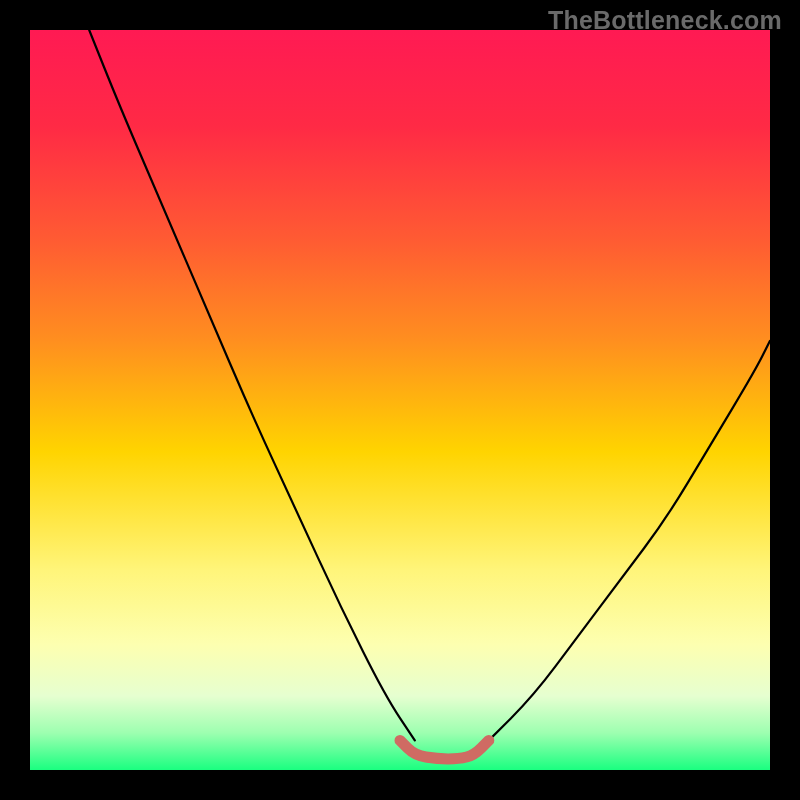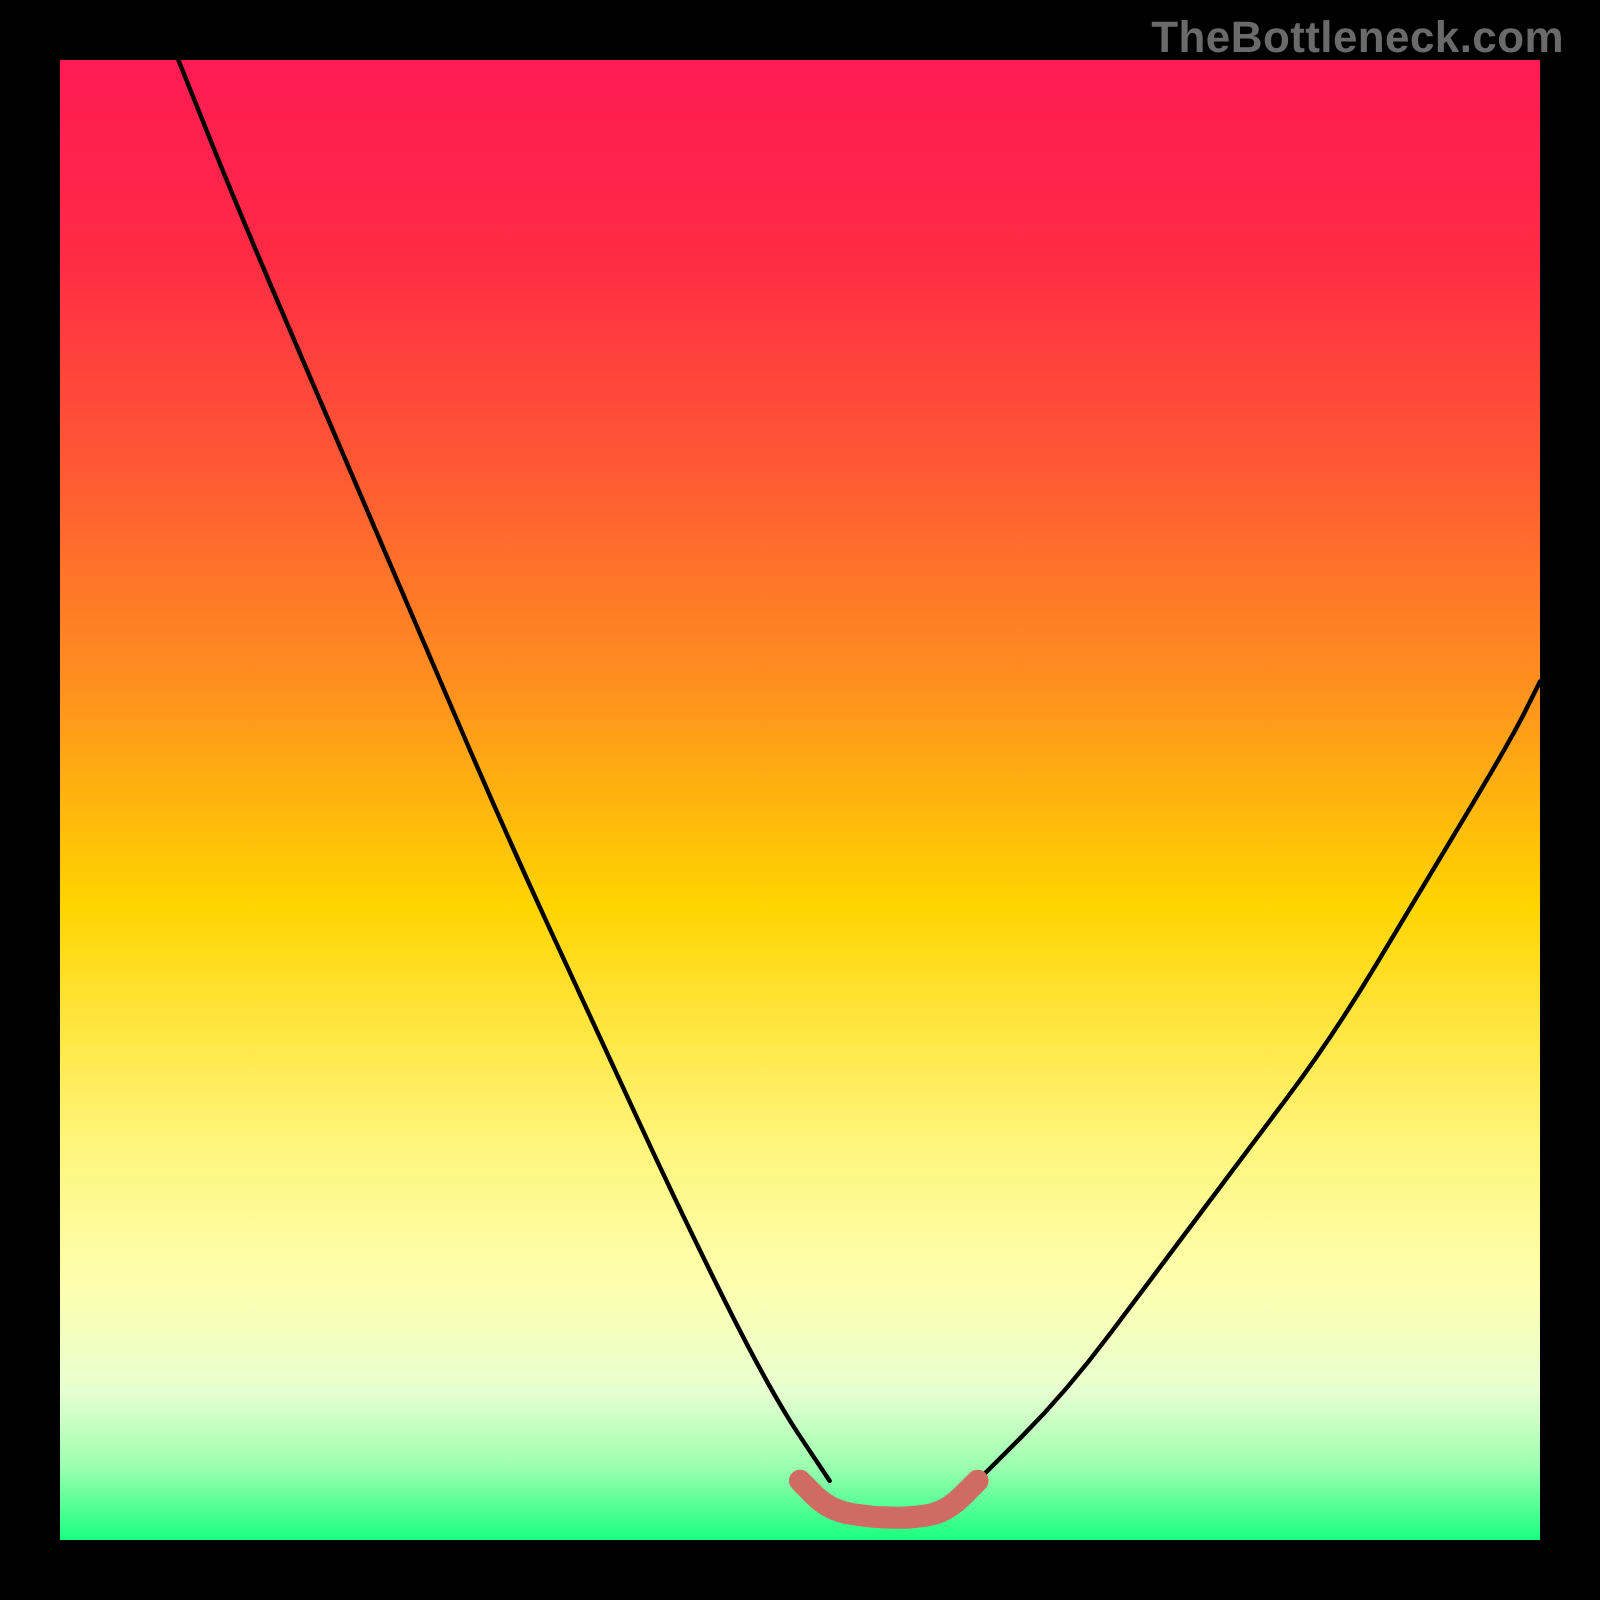--- a/index.html
+++ b/index.html
@@ -33,21 +33,21 @@
     position: absolute;
     inset: 0;
     width: 100%;
     height: 100%;
   }
   .watermark {
     position: absolute;
     top: 6px;
     right: 18px;
     color: #6a6a6a;
-    font-size: 22px;
+    font-size: 25px;
     font-weight: 600;
     letter-spacing: 0.2px;
   }
 </style>
 </head>
 <body>
 
 <div class="stage">
 
   <div class="plot-area">

